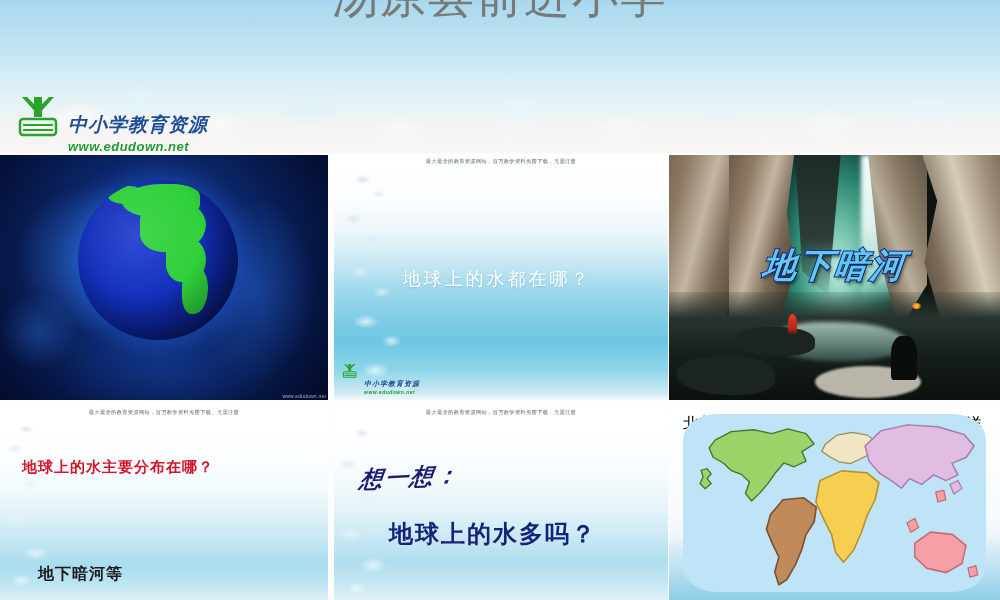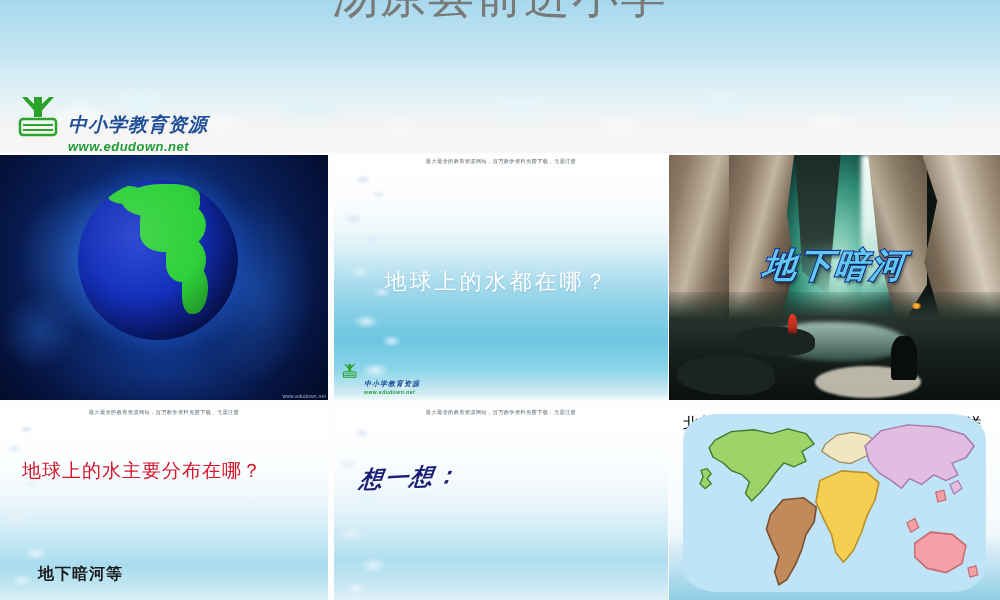--- a/index.html
+++ b/index.html
@@ -136,21 +136,21 @@
       radial-gradient(ellipse 13px 8px at 30% 56%, rgba(230,244,250,.7), rgba(255,255,255,0) 70%),
       radial-gradient(ellipse 18px 10px at 20% 68%, rgba(235,247,252,.8), rgba(255,255,255,0) 70%),
       radial-gradient(ellipse 14px 9px at 36% 76%, rgba(240,250,253,.75), rgba(255,255,255,0) 70%),
       radial-gradient(ellipse 20px 11px at 26% 88%, rgba(240,250,253,.8), rgba(255,255,255,0) 70%),
       radial-gradient(ellipse 15px 9px at 44% 94%, rgba(238,249,253,.7), rgba(255,255,255,0) 70%);
   }
   #slide-water .q {
     position: absolute; left: 0; right: 8px; top: 112px;
     text-align: center;
     font-family: "DejaVu Serif", "Liberation Serif", serif;
-    font-size: 22px; color: #ffffff; letter-spacing: 3px;
+    font-size: 18px; color: #ffffff; letter-spacing: 3px;
     text-shadow: 0 1px 2px rgba(90,140,170,.35);
   }
 
   
   #slide-cave {
     left: 669px; top: 155px; width: 331px; height: 245px;
     background: #0d1412;
   }
   #slide-cave .scene { position: absolute; inset: 0; overflow: hidden; }
   #slide-cave .backglow {
@@ -229,21 +229,21 @@
       radial-gradient(ellipse 10px 6px at 22% 12%, rgba(198,206,232,.55), rgba(255,255,255,0) 70%),
       radial-gradient(ellipse 12px 7px at 12% 22%, rgba(206,216,238,.5), rgba(255,255,255,0) 70%),
       radial-gradient(ellipse 14px 8px at 26% 40%, rgba(224,238,248,.6), rgba(255,255,255,0) 70%),
       radial-gradient(ellipse 16px 9px at 14% 58%, rgba(234,246,252,.7), rgba(255,255,255,0) 70%),
       radial-gradient(ellipse 18px 10px at 30% 76%, rgba(238,249,253,.7), rgba(255,255,255,0) 70%),
       radial-gradient(ellipse 15px 9px at 18% 90%, rgba(240,250,253,.7), rgba(255,255,255,0) 70%);
   }
   #slide-list .head {
     position: absolute; left: 22px; top: 52px;
     font-family: "DejaVu Serif", "Liberation Serif", serif;
-    font-weight: normal; font-size: 19px; color: #d3142a; letter-spacing: 1px;
+    font-weight: bold; font-size: 15px; color: #d3142a; letter-spacing: 1px;
   }
   #slide-list .row {
     position: absolute; left: 38px; top: 108px; width: 272px;
     display: flex; justify-content: space-between;
     font-family: "DejaVu Serif", "Liberation Serif", serif;
     font-weight: bold; font-size: 16px; color: #1a1a1a; letter-spacing: 1px;
   }
   #slide-list .row2 {
     position: absolute; left: 38px; top: 158px;
     font-family: Liberation Serif, serif;
@@ -387,20 +387,21 @@
     <div class="petals"></div>
     <div class="wm">最大最全的教育资源网站，百万教学资料免费下载，无需注册</div>
     <div class="head">地球上的水主要分布在哪？</div>
     <div class="row2">地下暗河等</div>
   </div>
 
   <div class="slide" id="slide-think">
     <div class="petals"></div>
     <div class="wm">最大最全的教育资源网站，百万教学资料免费下载，无需注册</div>
     <div class="lead">想一想：</div>
+    <div class="q2">地球上的水多吗？</div>
   </div>
 
   <div class="slide" id="slide-map">
     <div class="seabg"></div>
     <div id="map-canvas">
       <div class="ocean"></div>
 
       <div class="cont" style="left:6%;top:6%;width:40%;height:48%;">
         <svg viewBox="0 0 120 90" preserveAspectRatio="none" aria-hidden="true">
           <path d="M14,16 L30,7 L52,5 L70,9 L86,4 L104,9 L112,20 L100,28 L104,38 L92,44 L82,40 L74,50

